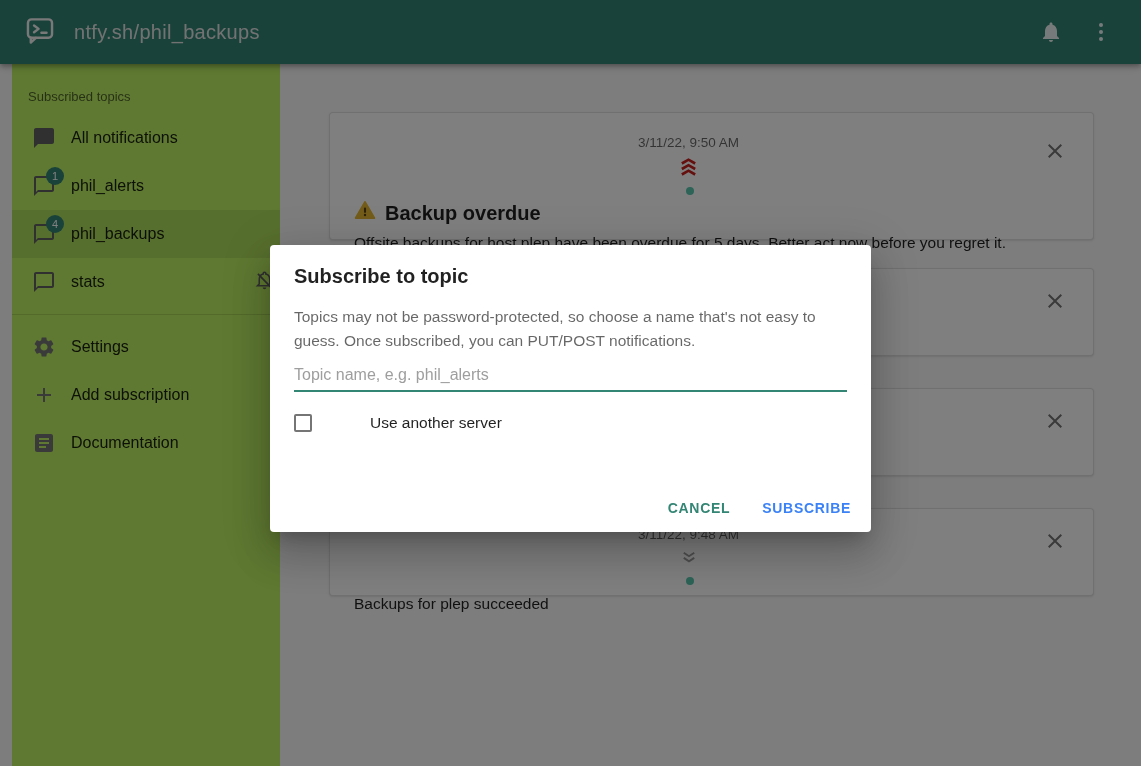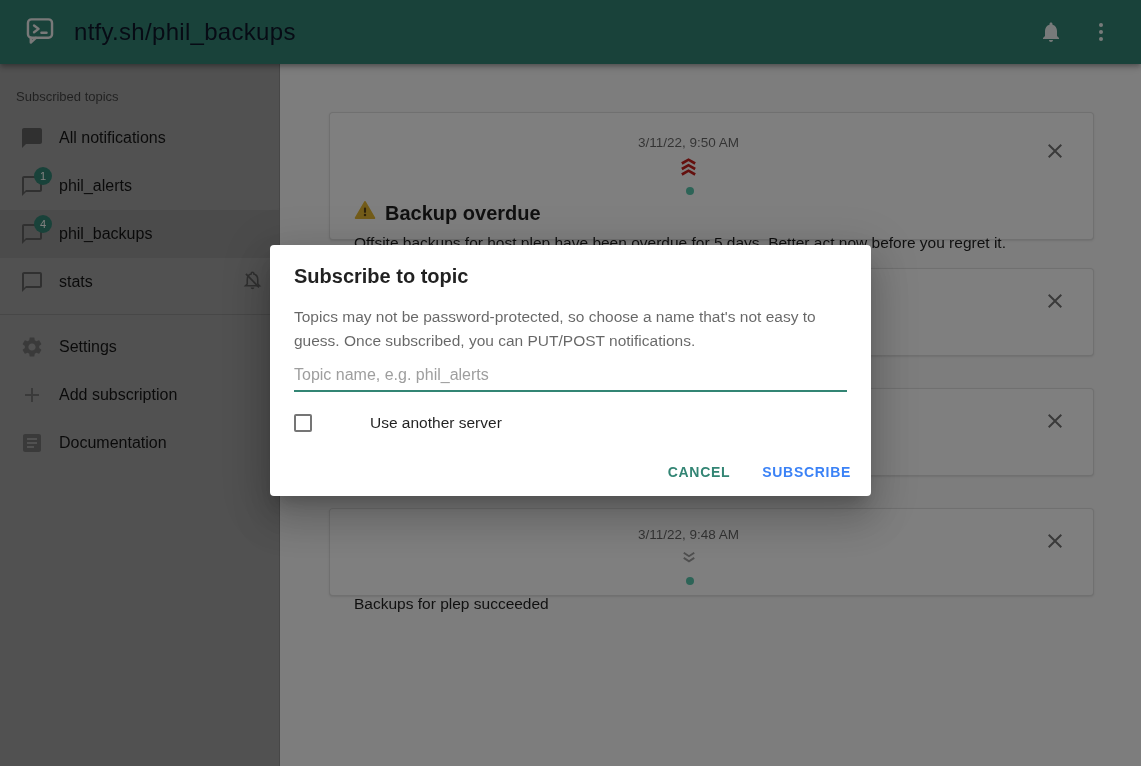--- a/index.html
+++ b/index.html
@@ -8,28 +8,28 @@
     position:relative; width:1141px; height:766px; overflow:hidden;
     background:#fafafa; font-family:"Liberation Sans","DejaVu Sans",sans-serif;
   }
   
   .appbar {
     position:absolute; top:0; left:0; right:0; height:64px; z-index:2;
     background:var(--primary,#338574); display:flex; align-items:center;
     padding-left:23px;
     box-shadow:0 2px 4px -1px rgba(0,0,0,.2),0 4px 5px 0 rgba(0,0,0,.14),0 1px 10px 0 rgba(0,0,0,.12);
   }
-  .appbar-title { color:#0f172a; font-size:24px; font-weight:500; margin-left:17px; letter-spacing:.3px; }
+  .appbar-title { color:#e5e5e5; font-size:20px; font-weight:500; margin-left:17px; letter-spacing:.3px; }
   .appbar-spacer { flex:1; }
   .appbar-actions { display:flex; align-items:center; gap:26px; padding-right:28px; }
   .appbar-actions svg { display:block; cursor:pointer; }
   
   .sidebar {
-    position:absolute; top:64px; left:0; bottom:0; width:280px;
-    background:#a3a3a3; border-right:1px solid rgba(0,0,0,.12);
+    position:absolute; top:64px; left:12px; bottom:0; width:280px;
+    background:#bef264; border-right:1px solid rgba(0,0,0,.12);
   }
   .section-label { padding:25px 16px 10px 16px; font-size:13px; color:rgba(0,0,0,.6); }
   .nav-item {
     height:48px; display:flex; align-items:center; padding:0 16px 0 20px;
     font-size:16px; color:rgba(0,0,0,.87); cursor:pointer; position:relative;
   }
   .nav-item.selected { background:rgba(0,0,0,.08); }
   .icon-wrap { position:relative; width:24px; height:24px; margin-right:15px; color:#616161; flex-shrink:0; }
   .icon-wrap svg { display:block; }
   .badge {
@@ -52,21 +52,21 @@
   .dot { width:8px; height:8px; border-radius:50%; background:var(--unread_dot,#5bc8af); margin-left:3px; }
   .card-title { margin-top:5px; display:flex; align-items:center; gap:9px;
                 font-size:20px; color:rgba(0,0,0,.87); }
   .card-body { margin-top:6px; font-size:15.5px; color:rgba(0,0,0,.87); line-height:21px; }
   .card-small .card-body { margin-top:8px; }
   .close-btn { position:absolute; top:26px; right:26px; width:24px; height:24px; color:#757575; cursor:pointer; }
   .card-small .close-btn { top:20px; }
   
   .backdrop { position:absolute; inset:0; background:rgba(0,0,0,.5); z-index:5; }
   .dialog {
-    position:absolute; left:270px; top:245px; width:601px; height:251px; z-index:6;
+    position:absolute; left:270px; top:245px; width:601px; height:287px; z-index:6;
     background:#fff; border-radius:4px; padding:20px 24px;
     box-shadow:0 11px 15px -7px rgba(0,0,0,.2),0 24px 38px 3px rgba(0,0,0,.14),0 9px 46px 8px rgba(0,0,0,.12);
   }
   .dialog-title { font-size:20px; font-weight:700; color:rgba(0,0,0,.87); }
   .dialog-desc { margin-top:17px; font-size:15.5px; line-height:24px; color:rgba(0,0,0,.6); }
   .topic-input {
     display:block; width:100%; margin-top:7px; padding:6px 0 6px;
     border:none; border-bottom:2px solid var(--primary,#338574); outline:none;
     font-size:16px; font-family:inherit; color:rgba(0,0,0,.87); background:transparent;
   }

